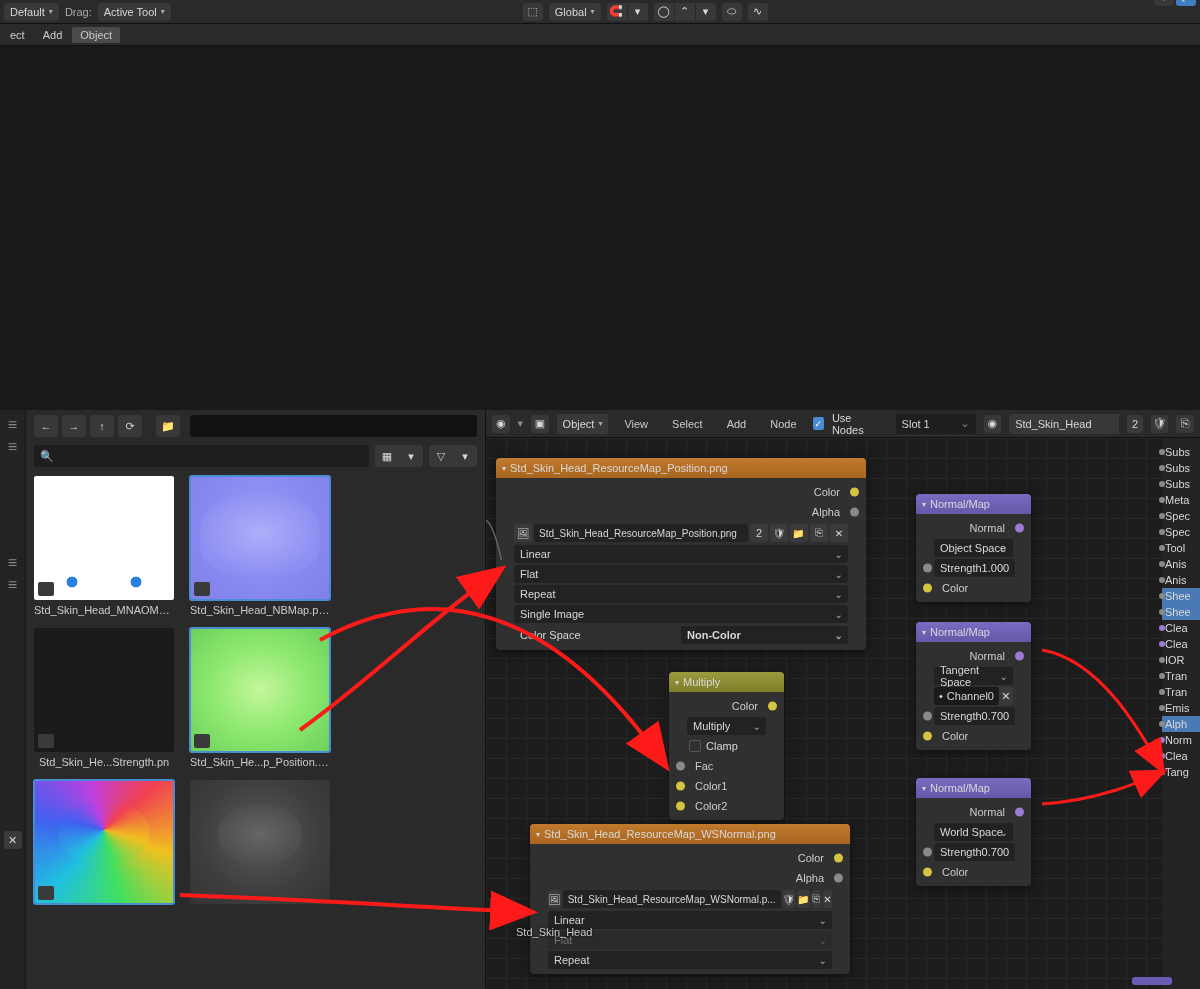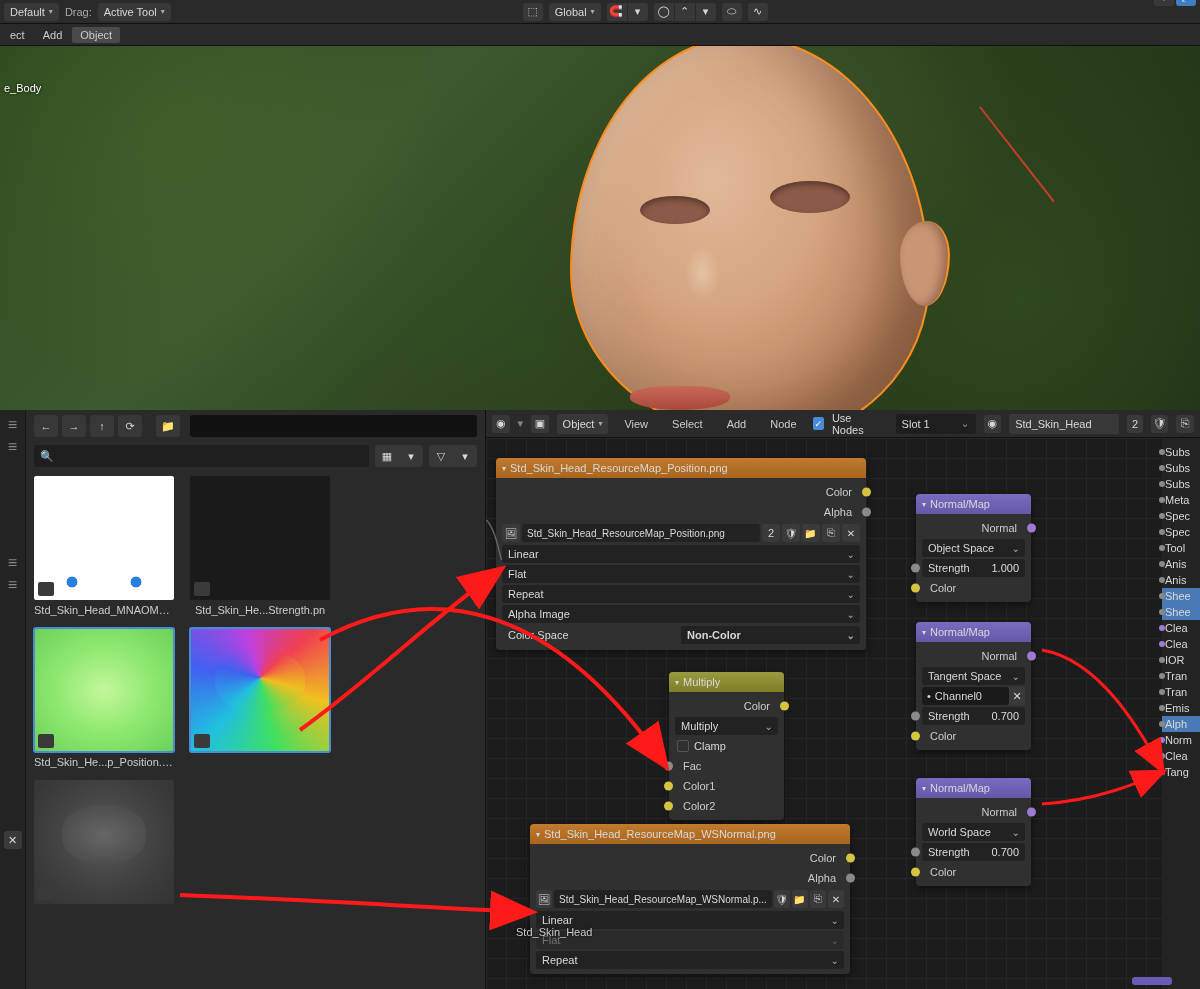--- a/index.html
+++ b/index.html
@@ -96,21 +96,21 @@
 .slot-field { background:#1e1e1e; border-radius:3px; padding:2px 6px; height:20px; display:flex; align-items:center; min-width:80px;}
 .mat-field { background:#383838; border-radius:3px 0 0 3px; padding:2px 6px; height:20px; display:flex; align-items:center; min-width:110px;}
 
 
 .node { position:absolute; background:#303030; border-radius:4px; box-shadow: 0 2px 8px rgba(0,0,0,0.5); overflow:visible;}
 .node-titlebar { height:20px; border-radius:4px 4px 0 0; display:flex; align-items:center; padding:0 6px; font-size:11px; color:#fff;}
 .node-titlebar.orange { background: linear-gradient(#c17a2e,#a8651e);}
 .node-titlebar.purple { background: linear-gradient(#7a6bc1,#6557a8);}
 .node-titlebar.olive { background: linear-gradient(#9a9a3e,#7e7e2a);}
 .node-titlebar .tri { margin-right:4px; font-size:8px;}
-.node-body { padding:4px 0;}
+.node-body { padding:4px 12px;}
 .node-row { height:20px; display:flex; align-items:center; padding: 0 8px; position:relative;}
 .node-row.field { padding: 2px 6px;}
 .node-field { flex:1; height:18px; background:#222; border-radius:3px; display:flex; align-items:center; padding:0 6px; position:relative;}
 .node-field::after { content:"⌄"; position:absolute; right:5px; color:#aaa; font-size:10px;}
 .node-field.noarrow::after{content:"";}
 .node-field .lbl{flex:1;}
 .node-field .val{color:#ddd;}
 .out-label { margin-left:auto; margin-right:6px; color:#ccc;}
 .in-label { margin-left:6px; color:#ccc;}
 .socket { width:9px; height:9px; border-radius:50%; position:absolute; top:50%; transform:translateY(-50%);}
@@ -177,33 +177,20 @@
   <span class="menu-item">Add</span>
   <span class="menu-item active">Object</span>
   <div style="margin-left:auto" class="viewport-icons-tr">
     <div class="vp-icon">▾</div>
     <div class="vp-icon blue">⤢</div>
   </div>
 </div>
 
 <div class="main-area">
 
-  <div class="viewport">
-    <div class="viewport-foliage"></div>
-    <div class="head-model">
-      <div class="head-shape"></div>
-      <div class="eye-l"></div>
-        <div class="eye-r"></div>
-      <div class="nose-hl"></div>
-        <div class="ear"></div>
-        <div class="lips"></div>
-      <div class="hair-strand"></div>
-    </div>
-    <div class="overlay-text">e_Body</div>
-  </div>
 
   <div class="bottom-area">
 
     <div class="file-panel" style="display:flex;flex-direction:row;">
       <div class="file-strip">
         <span class="strip-hash">≡</span>
         <span class="strip-hash">≡</span>
         <div style="height:90px"></div>
         <span class="strip-hash">≡</span>
         <span class="strip-hash">≡</span>
@@ -233,20 +220,26 @@
           </div>
         </div>
         <div class="thumbs">
           <div class="thumb">
             <div class="thumb-img tx-white">
                 <div class="blue-dots"></div>
                 <div class="blue-dots2"></div>
                 <div class="pic-icon"></div>
               </div>
             <div class="thumb-label">Std_Skin_Head_MNAOMas...</div>
+          </div>
+          <div class="thumb">
+            <div class="thumb-img tx-nb selected">
+                <div class="pic-icon"></div>
+              </div>
+            <div class="thumb-label">Std_Skin_Head_NBMap.png</div>
           </div>
           <div class="thumb">
             <div class="thumb-img tx-dark">
                 <div class="pic-icon"></div>
               </div>
             <div class="thumb-label">Std_Skin_He...Strength.pn</div>
           </div>
           <div class="thumb">
             <div class="thumb-img tx-pos selected">
                 <div class="pic-icon"></div>
@@ -332,21 +325,21 @@
                 <span>Flat</span>
               </div>
             </div>
           <div class="node-row field">
               <div class="node-field">
                 <span>Repeat</span>
               </div>
             </div>
           <div class="node-row field">
               <div class="node-field">
-                <span>Alpha Image</span>
+                <span>Single Image</span>
               </div>
             </div>
           <div class="half-row">
             <div class="node-field noarrow" style="background:transparent;">
                 <span>Color Space</span>
               </div>
             <div class="node-field right">
                 <span>Non-Color</span>
               </div>
           </div>

